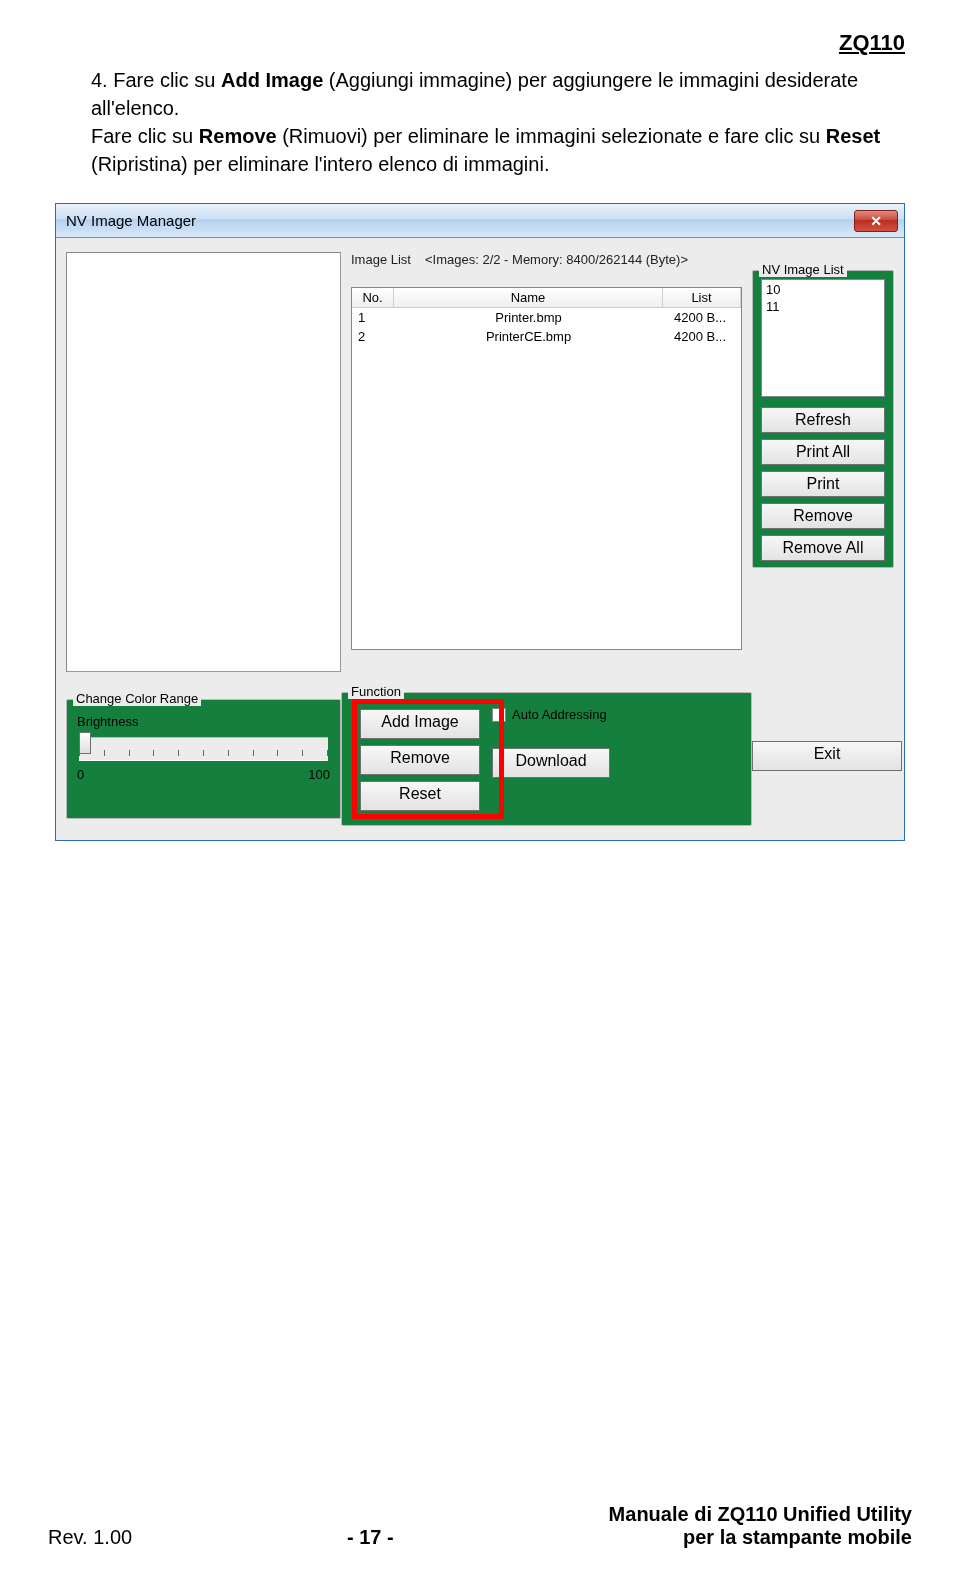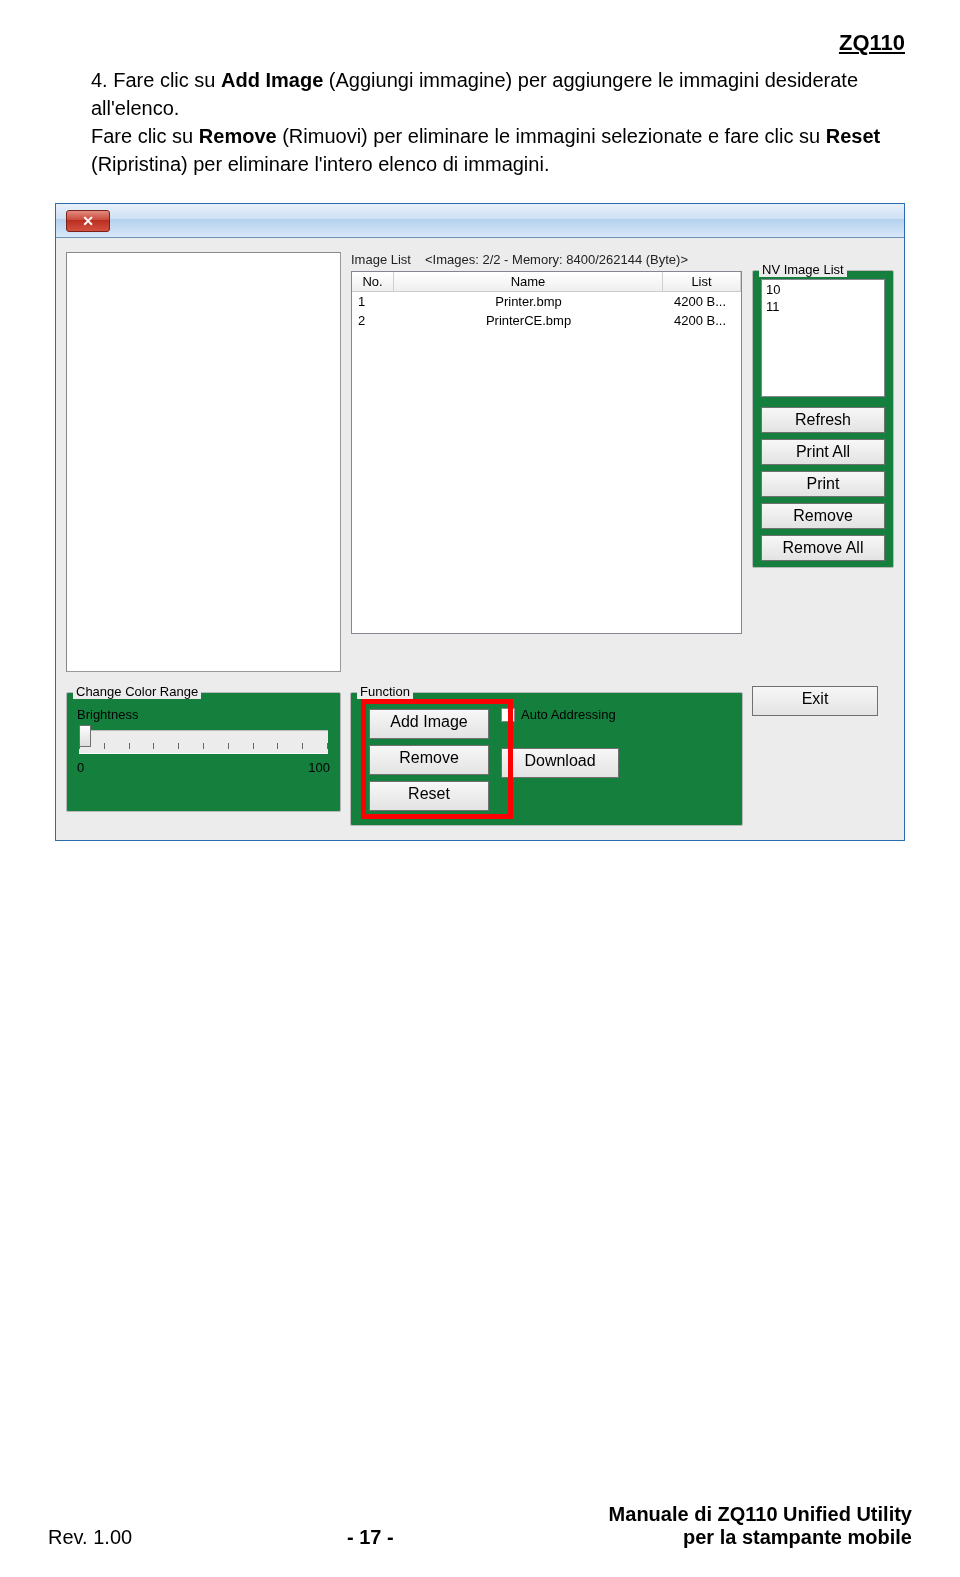--- a/index.html
+++ b/index.html
@@ -70,21 +70,21 @@
     flex: 1;
     display: flex;
     flex-direction: column;
   }
   
   .image-list-header {
     font-size: 13px;
     color: #222;
     display: flex;
     gap: 14px;
-    margin-bottom: 4px;
+    margin-bottom: 20px;
     align-items: center;
   }
   
   .table-wrap {
     border: 1px solid #828790;
     background: #fff;
     height: 363px;
     overflow: hidden;
   }
   .table-head {
@@ -143,28 +143,28 @@
     height: 26px;
     margin-top: 6px;
     background: linear-gradient(#f7f7f7,#e3e3e3);
     border: 1px solid #707070;
     font-size: 16px;
     text-align: center;
     cursor: pointer;
     line-height:24px;
   }
   .btn.first { margin-top: 10px; }
-  .exit-btn { margin-top: 0; width: 126px; }
+  .exit-btn { margin-top: 0; width: 150px; }
   
   .bottom-row {
     display: flex;
-    gap: 9px;
+    gap: 0;
     padding: 0 10px 14px 10px;
     background: #ececec;
-    align-items: flex-start;
+    align-items: center;
   }
   
   .color-range-box {
     width: 275px;
     height: 120px;
   }
   .brightness-label { font-size:13px; margin:6px 0 8px 2px; }
   .slider-track {
     height: 24px;
     position: relative;
@@ -227,20 +227,21 @@
 
 <div class="header-code">ZQ110</div>
 
 <div class="instructions">
   <span>4. Fare clic su </span><b>Add Image</b><span> (Aggiungi immagine) per aggiungere le immagini desiderate all'elenco.</span><br>
   <span>Fare clic su </span><b>Remove</b><span> (Rimuovi) per eliminare le immagini selezionate e fare clic su </span><b>Reset</b><span> (Ripristina) per eliminare l'intero elenco di immagini.</span>
 </div>
 
 <div class="window">
   <div class="titlebar">
+    <span class="title">NV Image Manager</span>
     <div class="close-btn">
       <span>✕</span>
     </div>
   </div>
 
   <div class="win-body">
 
     <div class="preview-area"></div>
 
     <div class="middle-col">

